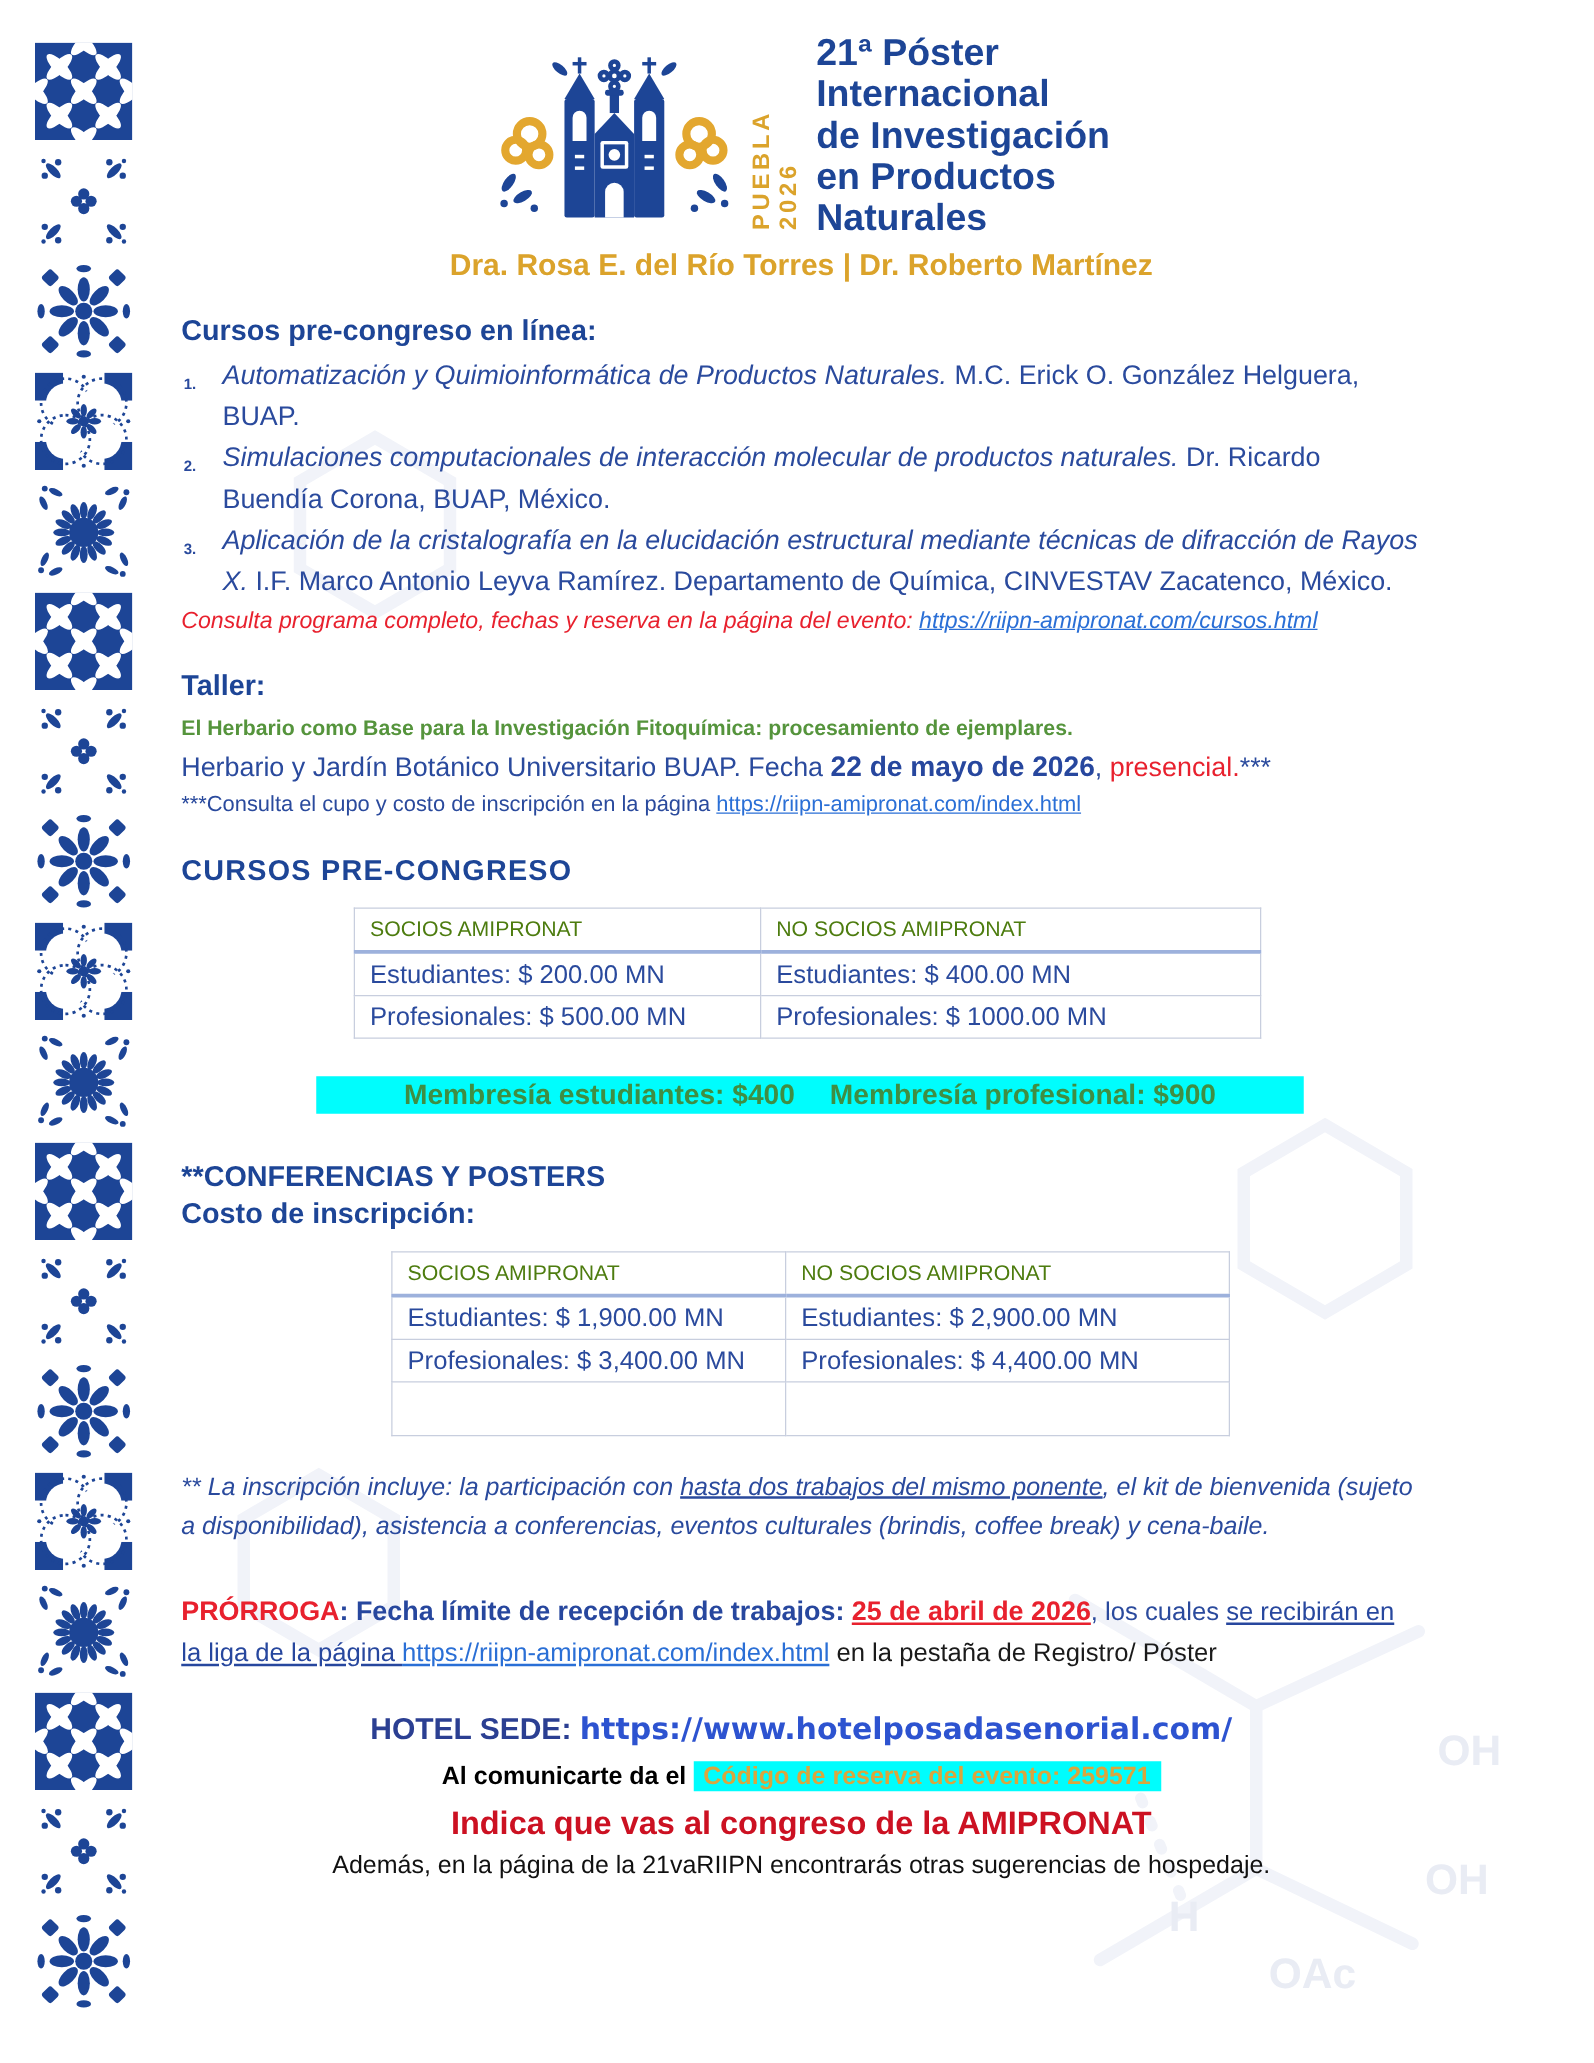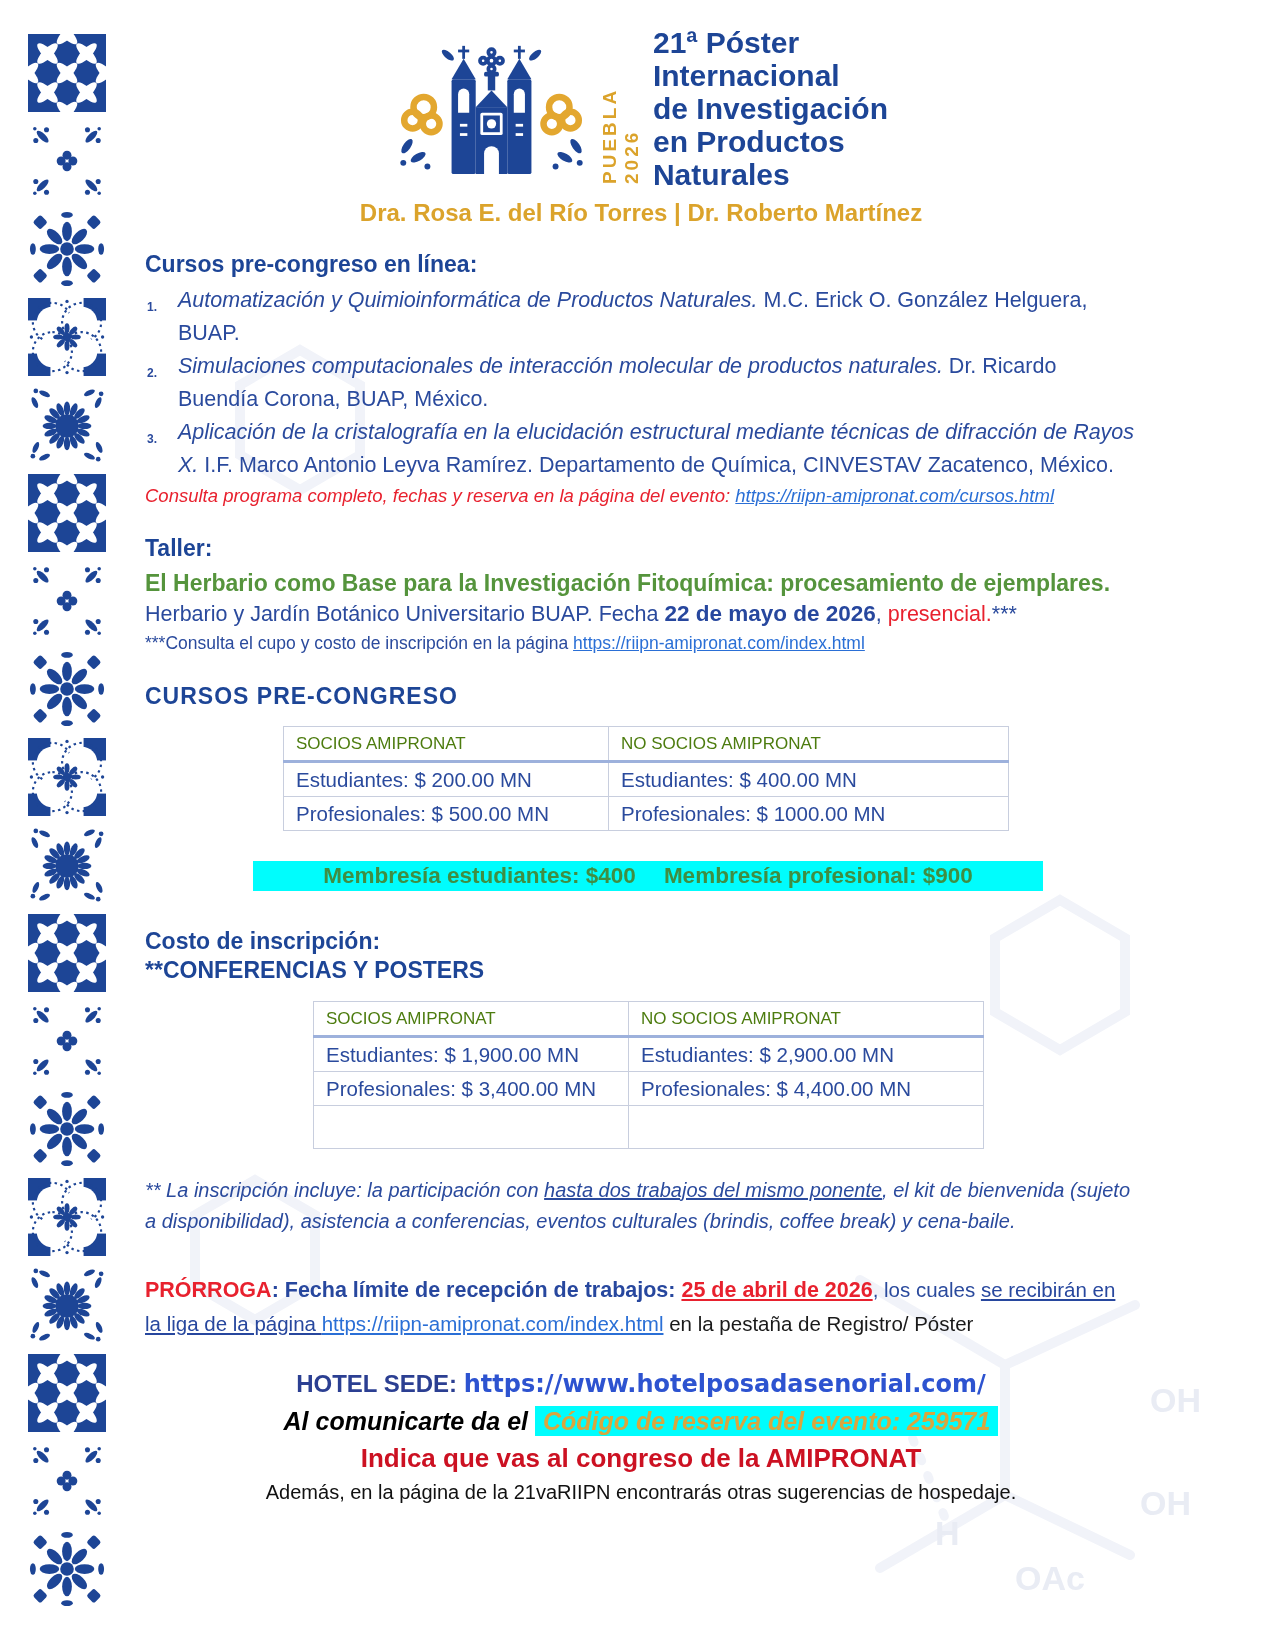--- a/index.html
+++ b/index.html
@@ -42,21 +42,21 @@
   .credits{text-align:center;color:var(--gold);font-weight:bold;font-size:24px;margin-top:8px;}
   h2{font-size:23px;font-weight:bold;color:var(--blue-dark);margin:0;}
   .sec-cursos{margin-top:24px;}
   ol.courses{list-style:none;margin:6px 0 0 0;padding:0;font-size:21.5px;line-height:33px;}
   ol.courses li{position:relative;padding-left:33px;}
   ol.courses .num{position:absolute;left:2px;top:7px;font-size:12px;font-weight:bold;}
   .it{font-style:italic;}
   .red-note{margin-top:3px;font-size:18.5px;font-style:italic;color:var(--red);}
   a, .linklike{color:var(--link);text-decoration:underline;cursor:pointer;}
   .sec-taller{margin-top:28px;}
-  .taller-title{margin-top:6px;font-size:23px;font-weight:bold;color:var(--green);line-height:30px;}
+  .taller-title{margin-top:6px;font-size:17px;font-weight:bold;color:var(--green);line-height:30px;}
   .taller-line{font-size:21.5px;line-height:31px;}
   .taller-line b{color:#27479e;font-size:22.5px;}
   .presencial{color:var(--red);}
   .small-note{font-size:17.5px;line-height:27px;}
   .sec-pre{margin-top:26px;}
   table.price{border-collapse:collapse;font-size:20.5px;color:var(--blue);background:#fff;}
   table.price td,table.price th{border:1px solid var(--tborder);padding:2px 12px;text-align:left;}
   table.price th{font-size:17px;color:#4d7c0f;border-bottom:3px solid var(--trule);font-weight:normal;}
   .t1{margin:16px 0 0 138px;}
   .t1 th,.t1 td{height:29px;}
@@ -75,21 +75,21 @@
   .note2{margin-top:26px;font-size:20px;font-style:italic;line-height:31px;}
   .u{text-decoration:underline;}
   .prorroga{margin-top:36px;font-size:20.5px;line-height:33px;color:var(--blue);}
   .prorroga .lead{font-weight:bold;font-size:21.5px;color:#27479e;}
   .prorroga .lead .rlabel{color:var(--red);}
   .prorroga .rdate{color:var(--red);text-decoration:underline;}
   .prorroga .black{color:var(--black);}
   .hotel{margin-top:26px;text-align:center;}
   .hotel-line1{font-size:24px;font-weight:bold;color:#2b3f92;line-height:36px;}
   .hotel-line1 .hlink{color:#2d53d0;text-decoration:none;font-family:"DejaVu Sans",sans-serif;}
-  .hotel-line2{font-size:25px;font-weight:bold;color:#000;line-height:38px;font-style:italic;}
+  .hotel-line2{font-size:20px;font-weight:bold;color:#000;line-height:38px;}
   .code-hl{background:var(--cyan);color:var(--gold-code);padding:1px 8px;}
   .hotel-line3{font-size:26px;font-weight:bold;color:#cc1122;line-height:36px;}
   .hotel-line4{font-size:20px;color:#111;line-height:32px;}
 </style>
 </head>
 <body>
 
 <div class="page">
 
   <svg class="watermark" width="1275" height="1650">
@@ -421,22 +421,22 @@
         </tr>
       </tbody>
         </table>
       <div class="hl-bar">
         <span>Membresía estudiantes: $400</span>
         <span>Membresía profesional: $900</span>
       </div>
     </div>
 
     <div class="sec-costo">
+      <h2>**CONFERENCIAS Y POSTERS</h2>
       <h2>Costo de inscripción:</h2>
-      <h2>**CONFERENCIAS Y POSTERS</h2>
       <table class="price t2">
         <tbody>
             <tr>
           <th class="c1">SOCIOS AMIPRONAT</th>
           <th class="c2">NO SOCIOS AMIPRONAT</th>
         </tr>
         <tr>
           <td>Estudiantes: $ 1,900.00 MN</td>
           <td>Estudiantes: $ 2,900.00 MN</td>
         </tr>

